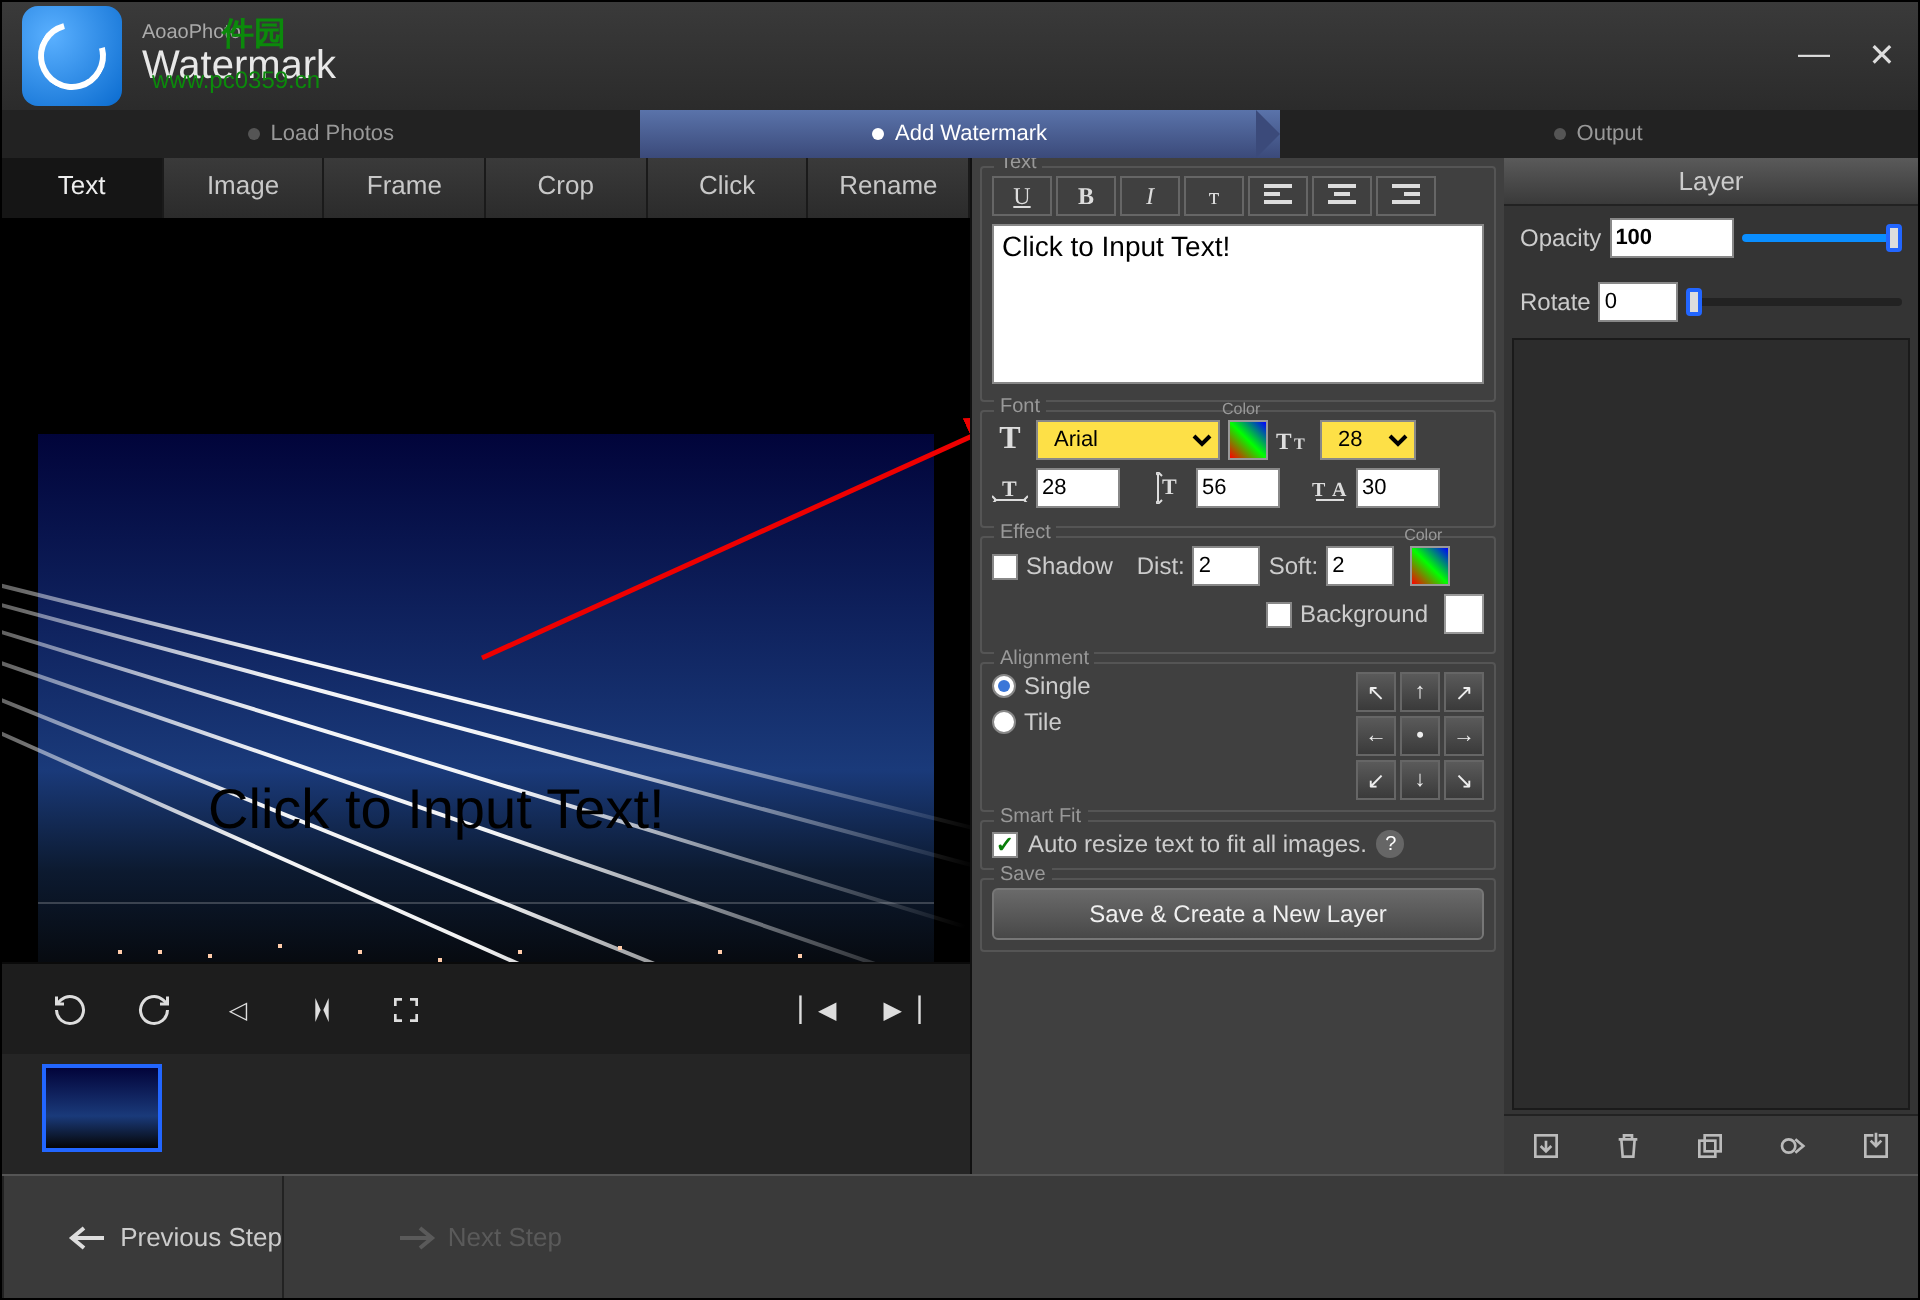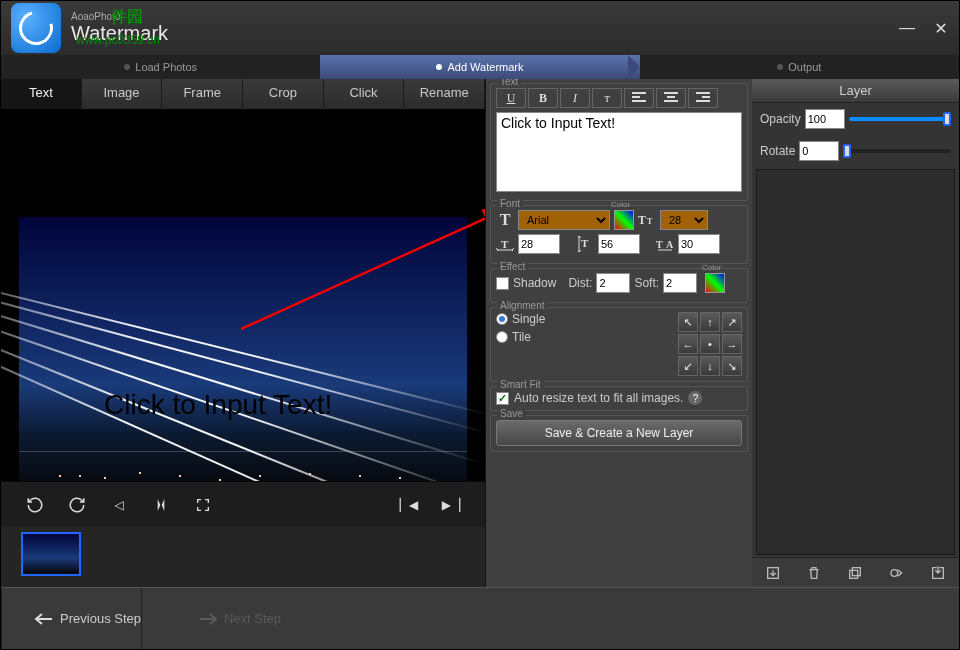--- a/index.html
+++ b/index.html
@@ -37,21 +37,21 @@
 .thumb { width: 60px; height: 44px; border: 2px solid #2266ff; background: linear-gradient(to bottom,#02043a,#1a3a7a 60%,#050505); position:relative; }
 .fieldset { border: 1px solid #555; border-radius: 2px; padding: 4px 5px 5px 5px; position: relative; background: #404040; margin-bottom: 2px; }
 .fieldset .legend { position: absolute; top: -8px; left: 6px; font-size: 10px; color: #999; background: #404040; padding: 0 3px; }
 .text-toolbar { display: flex; gap: 2px; margin-bottom: 4px; }
 .ttb { width: 30px; height: 20px; border: 1px solid #666; background: #404040; color: #ddd; display:flex; align-items:center; justify-content:center; cursor:pointer; font-family: "Times New Roman", serif; }
 .text-input-area { width: 100%; height: 80px; background: #fff; color: #000; font: 14px Arial; padding: 2px 4px; border: 1px solid #888; resize: none; }
 .btnrow { display: flex; gap: 4px; margin: 4px 0 2px 0; }
 .std-btn { flex: none; padding: 4px 9px; background: linear-gradient(#555,#3a3a3a); border: 1px solid #666; border-radius: 3px; color: #e2e2e2; font-size: 11px; cursor: pointer; }
 .std-btn.dis { color: #6d6d6d; background:#3a3a3a; }
 .font-row { display:flex; align-items:center; gap:4px; margin-bottom:4px; }
-.dropdown { background: #a16207; color: #000; border: 1px solid #888; height: 20px; font-size: 11px; padding: 0 4px; }
+.dropdown { background: #fde047; color: #000; border: 1px solid #888; height: 20px; font-size: 11px; padding: 0 4px; }
 .num-spin { width: 42px; height: 20px; background: #fff; color: #000; border: 1px solid #888; font-size: 11px; padding: 0 2px; }
 .icon-label { width: 18px; height: 18px; color: #ddd; display:flex; align-items:center; justify-content:center; font-weight:bold; }
 .color-swatch { width: 20px; height: 20px; border: 1px solid #999; background: linear-gradient(45deg,red,lime,blue); position:relative; }
 .color-swatch::before { content:"Color"; position:absolute; top:-11px; left:-4px; font-size:8px; color:#999; }
 .checkbox { width: 13px; height: 13px; border: 1px solid #888; background: #fff; display:inline-flex; align-items:center; justify-content:center; }
 .checkbox.checked::after { content:"✓"; color:#0a7d0a; font-size:11px; font-weight:bold; }
 .radiolbl { display:flex; align-items:center; gap:4px; margin-bottom:4px; }
 .radio { width:12px; height:12px; border-radius:50%; border:1px solid #888; background:#fff; display:inline-block; position:relative; }
 .radio.on::after { content:""; position:absolute; inset:2px; background:#3a76d8; border-radius:50%; }
 .align-grid-wrap { display:flex; }
@@ -258,20 +258,25 @@
       <span class="legend">Effect</span>
       <div class="font-row">
         <span class="checkbox"></span>
         <span>Shadow</span>
         <span style="margin-left:8px">Dist:</span>
         <input class="num-spin" style="width: 34px;" type="number" value="2">
         <span>Soft:</span>
         <input class="num-spin" style="width: 34px;" type="number" value="2">
         <span class="color-swatch" style="margin-left:4px"></span>
       </div>
+      <div class="font-row" style="justify-content:flex-end">
+        <span class="checkbox"></span>
+        <span>Background</span>
+        <span style="width:20px;height:20px;border:1px solid #999;background:#fff;margin-left:4px"></span>
+      </div>
     </div>
 
     <div class="fieldset">
       <span class="legend">Alignment</span>
       <div class="align-grid-wrap">
         <div>
           <div class="radiolbl">
               <span class="radio on"></span>
               <span>Single</span>
             </div>
@@ -306,21 +311,21 @@
     <div class="fieldset">
       <span class="legend">Save</span>
       <button class="save-btn">Save &amp; Create a New Layer</button>
     </div>
   </div>
 
   <div class="rightcol">
     <div class="layer-header">Layer</div>
     <div class="layer-ctrl">
       <span>Opacity</span>
-      <input class="num-spin" style="width: 40px;" type="number" value="100">
+      <input class="num-spin" style="width: 62px; font-weight: bold;" type="number" value="100">
       <div class="slider">
           <div class="track" style="width:100%"></div>
           <div class="thumb" style="left:calc(100% - 8px)"></div>
         </div>
     </div>
     <div class="layer-ctrl">
       <span>Rotate</span>
       <input class="num-spin" style="width: 40px;" type="number" value="0">
       <div class="slider">
           <div class="track" style="width:0"></div>

